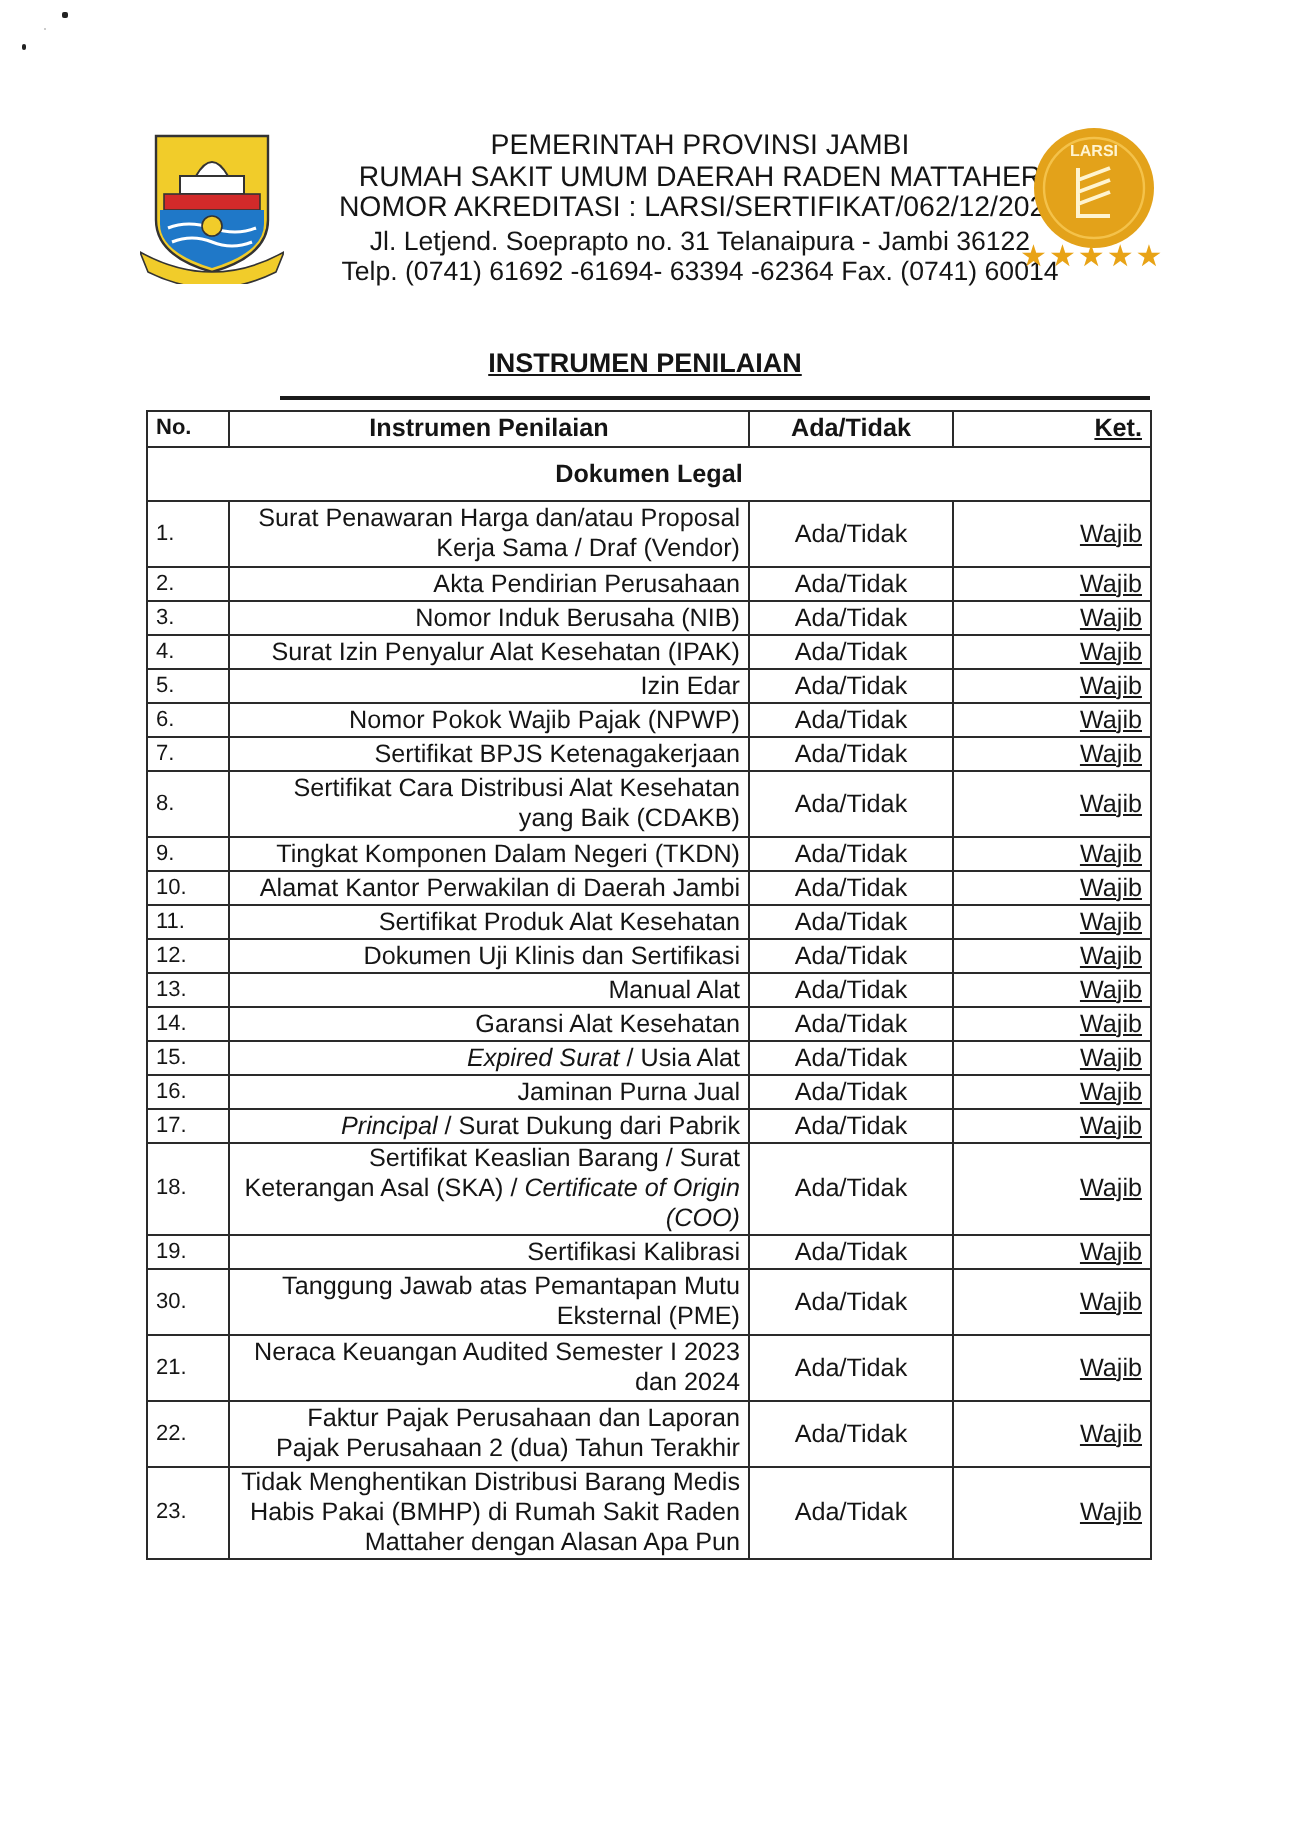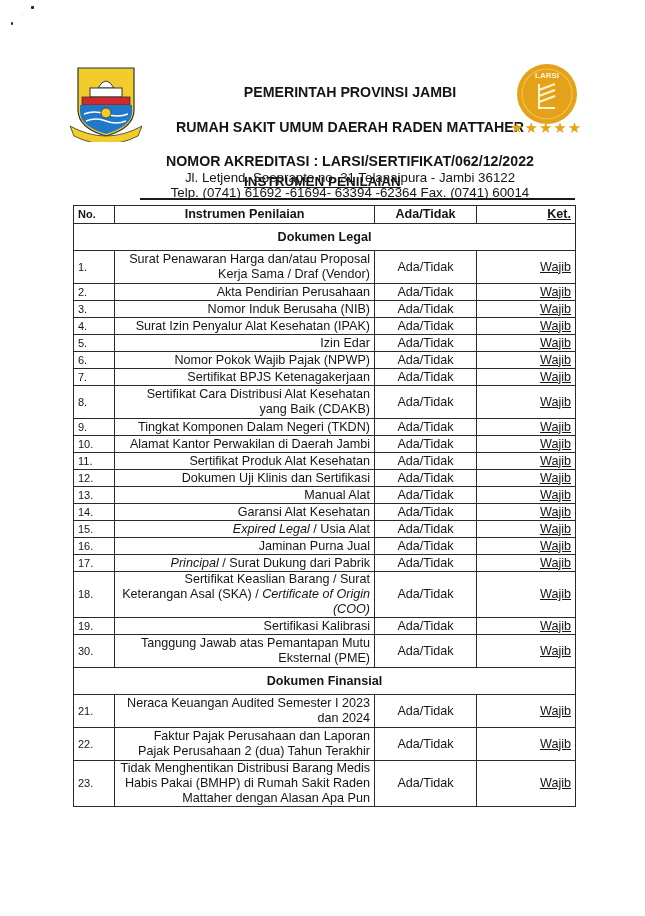--- a/index.html
+++ b/index.html
@@ -8,21 +8,21 @@
     font-family:"Liberation Sans", "DejaVu Sans", sans-serif; color:#151515;
   }
   .specks { position:absolute; left:0; top:0; }
   .speck { position:absolute; background:#222; border-radius:1px; }
   
   .letterhead { position:absolute; left:60px; top:58px; width:540px; height:96px; }
   .logo-left { position:absolute; left:10px; top:6px; width:72px; height:78px; }
   .logo-right { position:absolute; left:455px; top:4px; width:64px; height:64px; }
   .lh-text { position:absolute; left:80px; top:8px; width:420px; text-align:center; }
   .lh-line { font-size:14.2px; line-height:15.5px; white-space:nowrap; }
-  .lh-bold { font-weight:bold;margin-top:19px; }
+  .lh-bold { font-weight:normal; }
   .lh-addr { font-size:13.3px; line-height:15.5px; white-space:nowrap; }
   .stars { position:absolute; left:450px; top:61px; color:#e8a316; font-size:15px; letter-spacing:1px; white-space:nowrap; }
   .hr-rule { position:absolute; left:140px; top:140px; width:435px; height:2px; background:#1a1a1a; }
   
   .doc-title {
     position:absolute; left:0; width:645px; top:174px; text-align:center;
     font-weight:bold; font-size:13.5px; text-decoration:underline;
   }
   
   table.grid {
@@ -175,21 +175,21 @@
         <td class="c-ket">Wajib</td>
       </tr>
       <tr class="r1">
         <td class="c-no">14.</td>
         <td class="c-inst">Garansi Alat Kesehatan</td>
         <td class="c-ada">Ada/Tidak</td>
         <td class="c-ket">Wajib</td>
       </tr>
       <tr class="r1">
         <td class="c-no">15.</td>
-        <td class="c-inst"><span class="it">Expired Legal</span><span> / Usia Alat</span></td>
+        <td class="c-inst"><span class="it">Expired Surat</span><span> / Usia Alat</span></td>
         <td class="c-ada">Ada/Tidak</td>
         <td class="c-ket">Wajib</td>
       </tr>
       <tr class="r1">
         <td class="c-no">16.</td>
         <td class="c-inst">Jaminan Purna Jual</td>
         <td class="c-ada">Ada/Tidak</td>
         <td class="c-ket">Wajib</td>
       </tr>
       <tr class="r1">
@@ -208,23 +208,20 @@
         <td class="c-no">19.</td>
         <td class="c-inst">Sertifikasi Kalibrasi</td>
         <td class="c-ada">Ada/Tidak</td>
         <td class="c-ket">Wajib</td>
       </tr>
       <tr class="r2">
         <td class="c-no">30.</td>
         <td class="c-inst">Tanggung Jawab atas Pemantapan Mutu Eksternal (PME)</td>
         <td class="c-ada">Ada/Tidak</td>
         <td class="c-ket">Wajib</td>
-      </tr>
-      <tr class="section">
-        <td colspan="4">Dokumen Finansial</td>
       </tr>
       <tr class="r2">
         <td class="c-no">21.</td>
         <td class="c-inst">Neraca Keuangan Audited Semester I 2023 dan 2024</td>
         <td class="c-ada">Ada/Tidak</td>
         <td class="c-ket">Wajib</td>
       </tr>
       <tr class="r2">
         <td class="c-no">22.</td>
         <td class="c-inst">Faktur Pajak Perusahaan dan Laporan Pajak Perusahaan 2 (dua) Tahun Terakhir</td>

